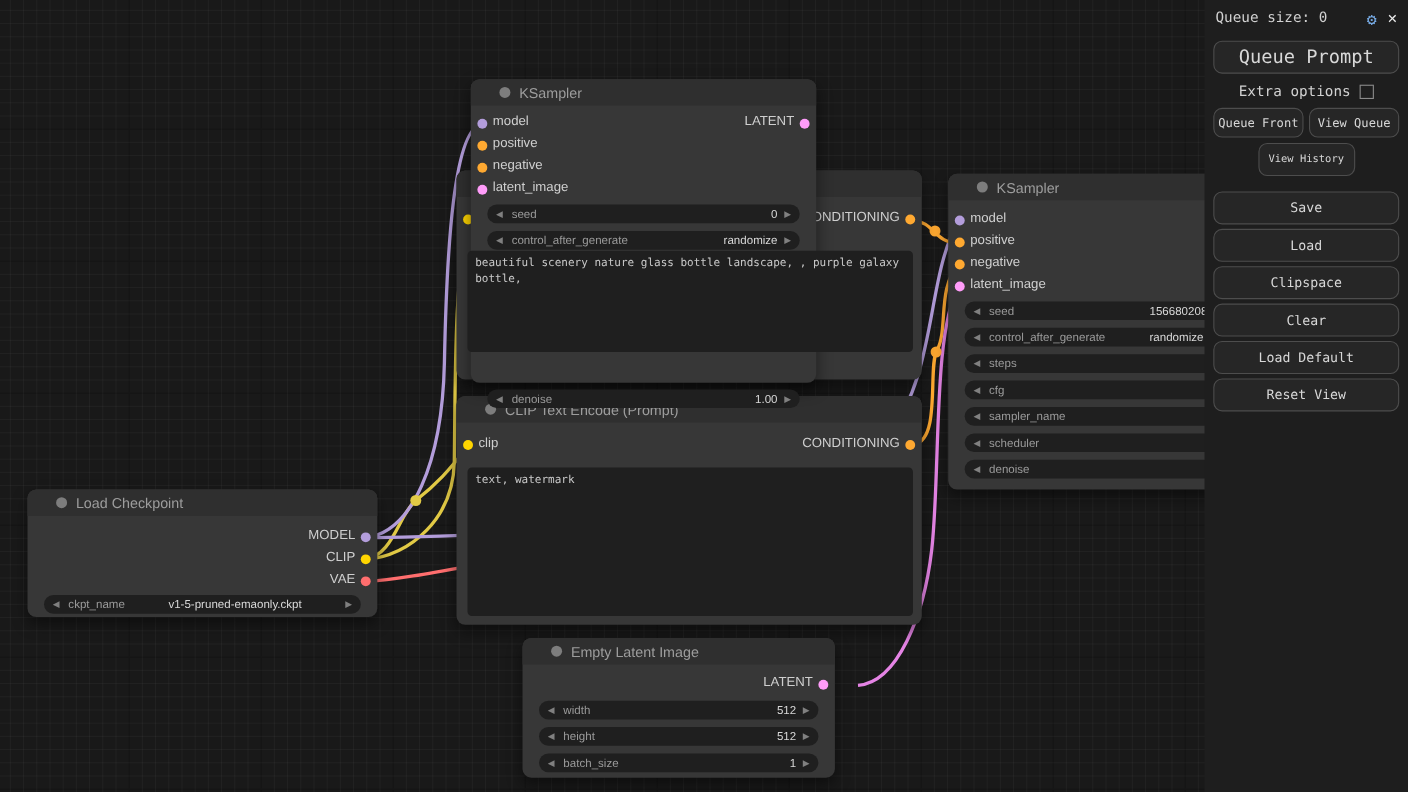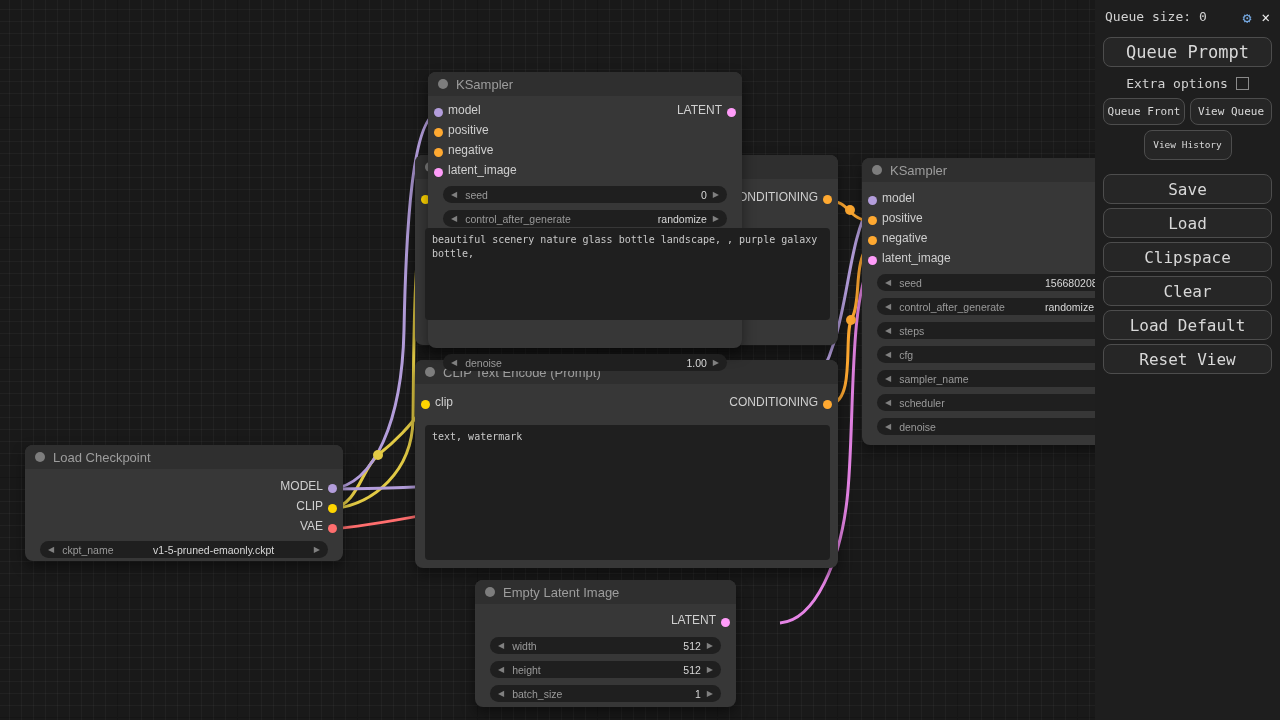--- a/index.html
+++ b/index.html
@@ -8,21 +8,21 @@
     background-image:
       linear-gradient(rgba(255,255,255,0.035) 1px, transparent 1px),
       linear-gradient(90deg, rgba(255,255,255,0.035) 1px, transparent 1px),
       linear-gradient(rgba(0,0,0,0.5) 1px, transparent 1px),
       linear-gradient(90deg, rgba(0,0,0,0.5) 1px, transparent 1px);
     background-size:12px 12px,12px 12px,120px 120px,120px 120px;
     background-position:-3px -3px,-3px -3px,-3px -3px,-3px -3px;}
   .wires{position:absolute;left:0;top:0;z-index:1;pointer-events:none}
   .node{position:absolute;background:#373737;border-radius:8px;box-shadow:0 6px 14px rgba(0,0,0,.45);
     font-family:"Liberation Sans",sans-serif;z-index:2}
-  .ntitle{height:24px;background:#2f2f2f;border-radius:8px 8px 0 0;display:flex;align-items:center;gap:8px;padding:0 10px}
+  .ntitle{height:24px;background:#2f2f2f;border-radius:8px 8px 0 0;display:flex;align-items:center;gap:8px;padding:0 26px}
   .ndot{width:10px;height:10px;border-radius:50%;background:#7d7d7d;flex:none}
   .ntext{font-size:13px;color:#9d9d9d;white-space:nowrap}
   .nbody{position:relative}
   .iorow{position:relative;height:20px;display:flex;font-size:12px;color:#cfcfcf}
   .lab-in{padding-left:20px}
   .lab-out{margin-left:auto;padding-right:20px}
   .slot{position:absolute;width:9px;height:9px;border-radius:50%;top:5px}
   .slot.l{left:6px}.slot.r{right:6px}
   .c-model{background:#b39ddb}.c-cond{background:#ffa931}.c-latent{background:#ff9cf9}
   .c-clip{background:#ffd500}.c-vae{background:#ff6e6e}
@@ -38,21 +38,21 @@
     font:10px "DejaVu Sans Mono",monospace;padding:5px 7px;resize:none;z-index:4;line-height:1.4;box-sizing:border-box;outline:none}
   .ktop{z-index:3}
   
   .sidebar{position:absolute;left:1095px;top:0;width:185px;height:720px;background:#1e1e1e;z-index:10;
     font-family:"DejaVu Sans Mono",monospace;color:#d2d2d2}
   .sb-header{display:flex;align-items:flex-start;padding:9px 10px 2px;font-size:13px}
   .gear{margin-left:auto;color:#76a9e2;font-size:15px;cursor:pointer}
   .close{margin-left:10px;font-size:14px;color:#efefef;cursor:pointer}
   .btn{display:block;background:#262626;border:1px solid #4d4d4d;border-radius:8px;color:#d8d8d8;
     font-family:inherit;cursor:pointer;box-sizing:border-box}
-  .btn.big{width:169px;height:30px;margin:4px auto 0;font-size:16px}
+  .btn.big{width:169px;height:30px;margin:4px auto 0;font-size:12px}
   .btn.qp{font-size:17px;margin-top:8px}
   .extra{display:flex;align-items:center;justify-content:center;gap:8px;font-size:13px;margin-top:9px}
   .checkbox{width:11px;height:11px;border:1px solid #8a8a8a;background:#1e1e1e;display:inline-block;cursor:pointer}
   .smallrow{display:flex;gap:5px;padding:7px 8px 0}
   .btn.small{flex:1;height:27px;font-size:11px;border-radius:8px;padding:0}
   .vhwrap{display:flex;justify-content:center;margin-top:5px}
   .btn.vh{width:88px;height:30px;font-size:9.5px;line-height:1.25;white-space:normal;flex:none}
   .actions{margin-top:14px}
 </style>
 </head>
@@ -169,21 +169,21 @@
       </div>
       <div class="widget" style="margin-top:2px">
         <span class="arr">◀</span>
         <span class="wname">ckpt_name</span>
         <span class="wval center">v1-5-pruned-emaonly.ckpt</span>
         <span class="arr">▶</span>
       </div>
     </div>
   </div>
 
-  <div class="node" style="left:475px;top:580px;width:261px;height:127px">
+  <div class="node" style="left:475px;top:580px;width:284px;height:127px">
     <div class="ntitle">
       <span class="ndot"></span>
       <span class="ntext">Empty Latent Image</span>
     </div>
     <div class="nbody" style="padding-top:9px">
       <div class="iorow">
         <span class="lab-out">LATENT</span>
         <span class="slot r c-latent"></span>
       </div>
       <div class="widget" style="margin-top:4px">

